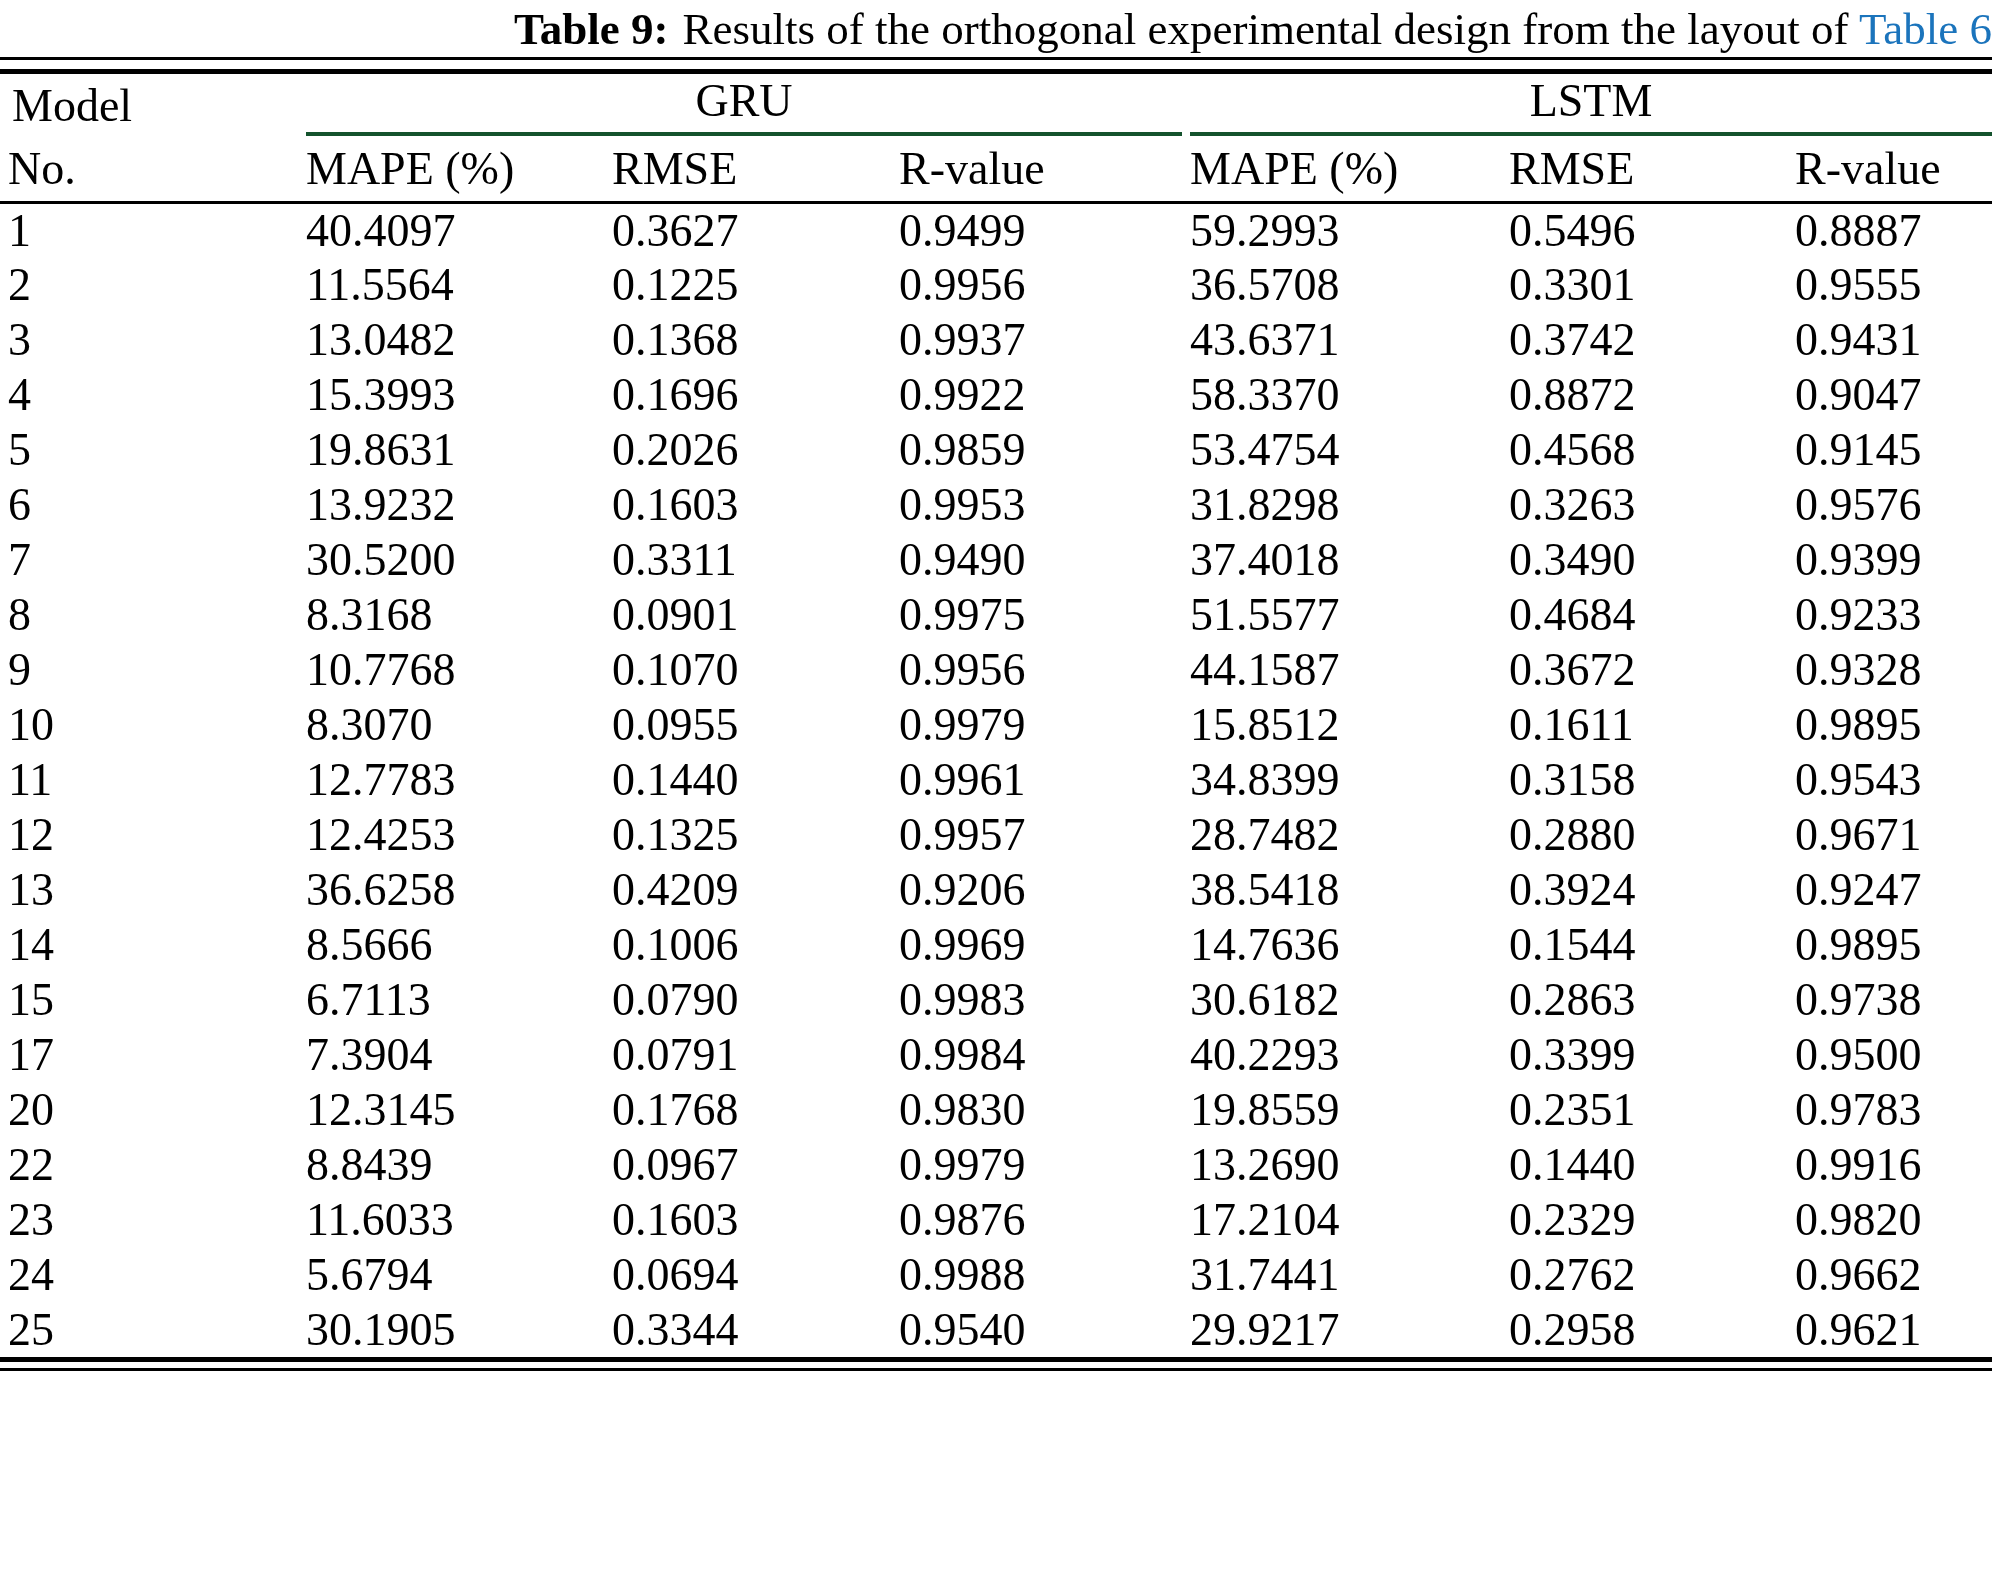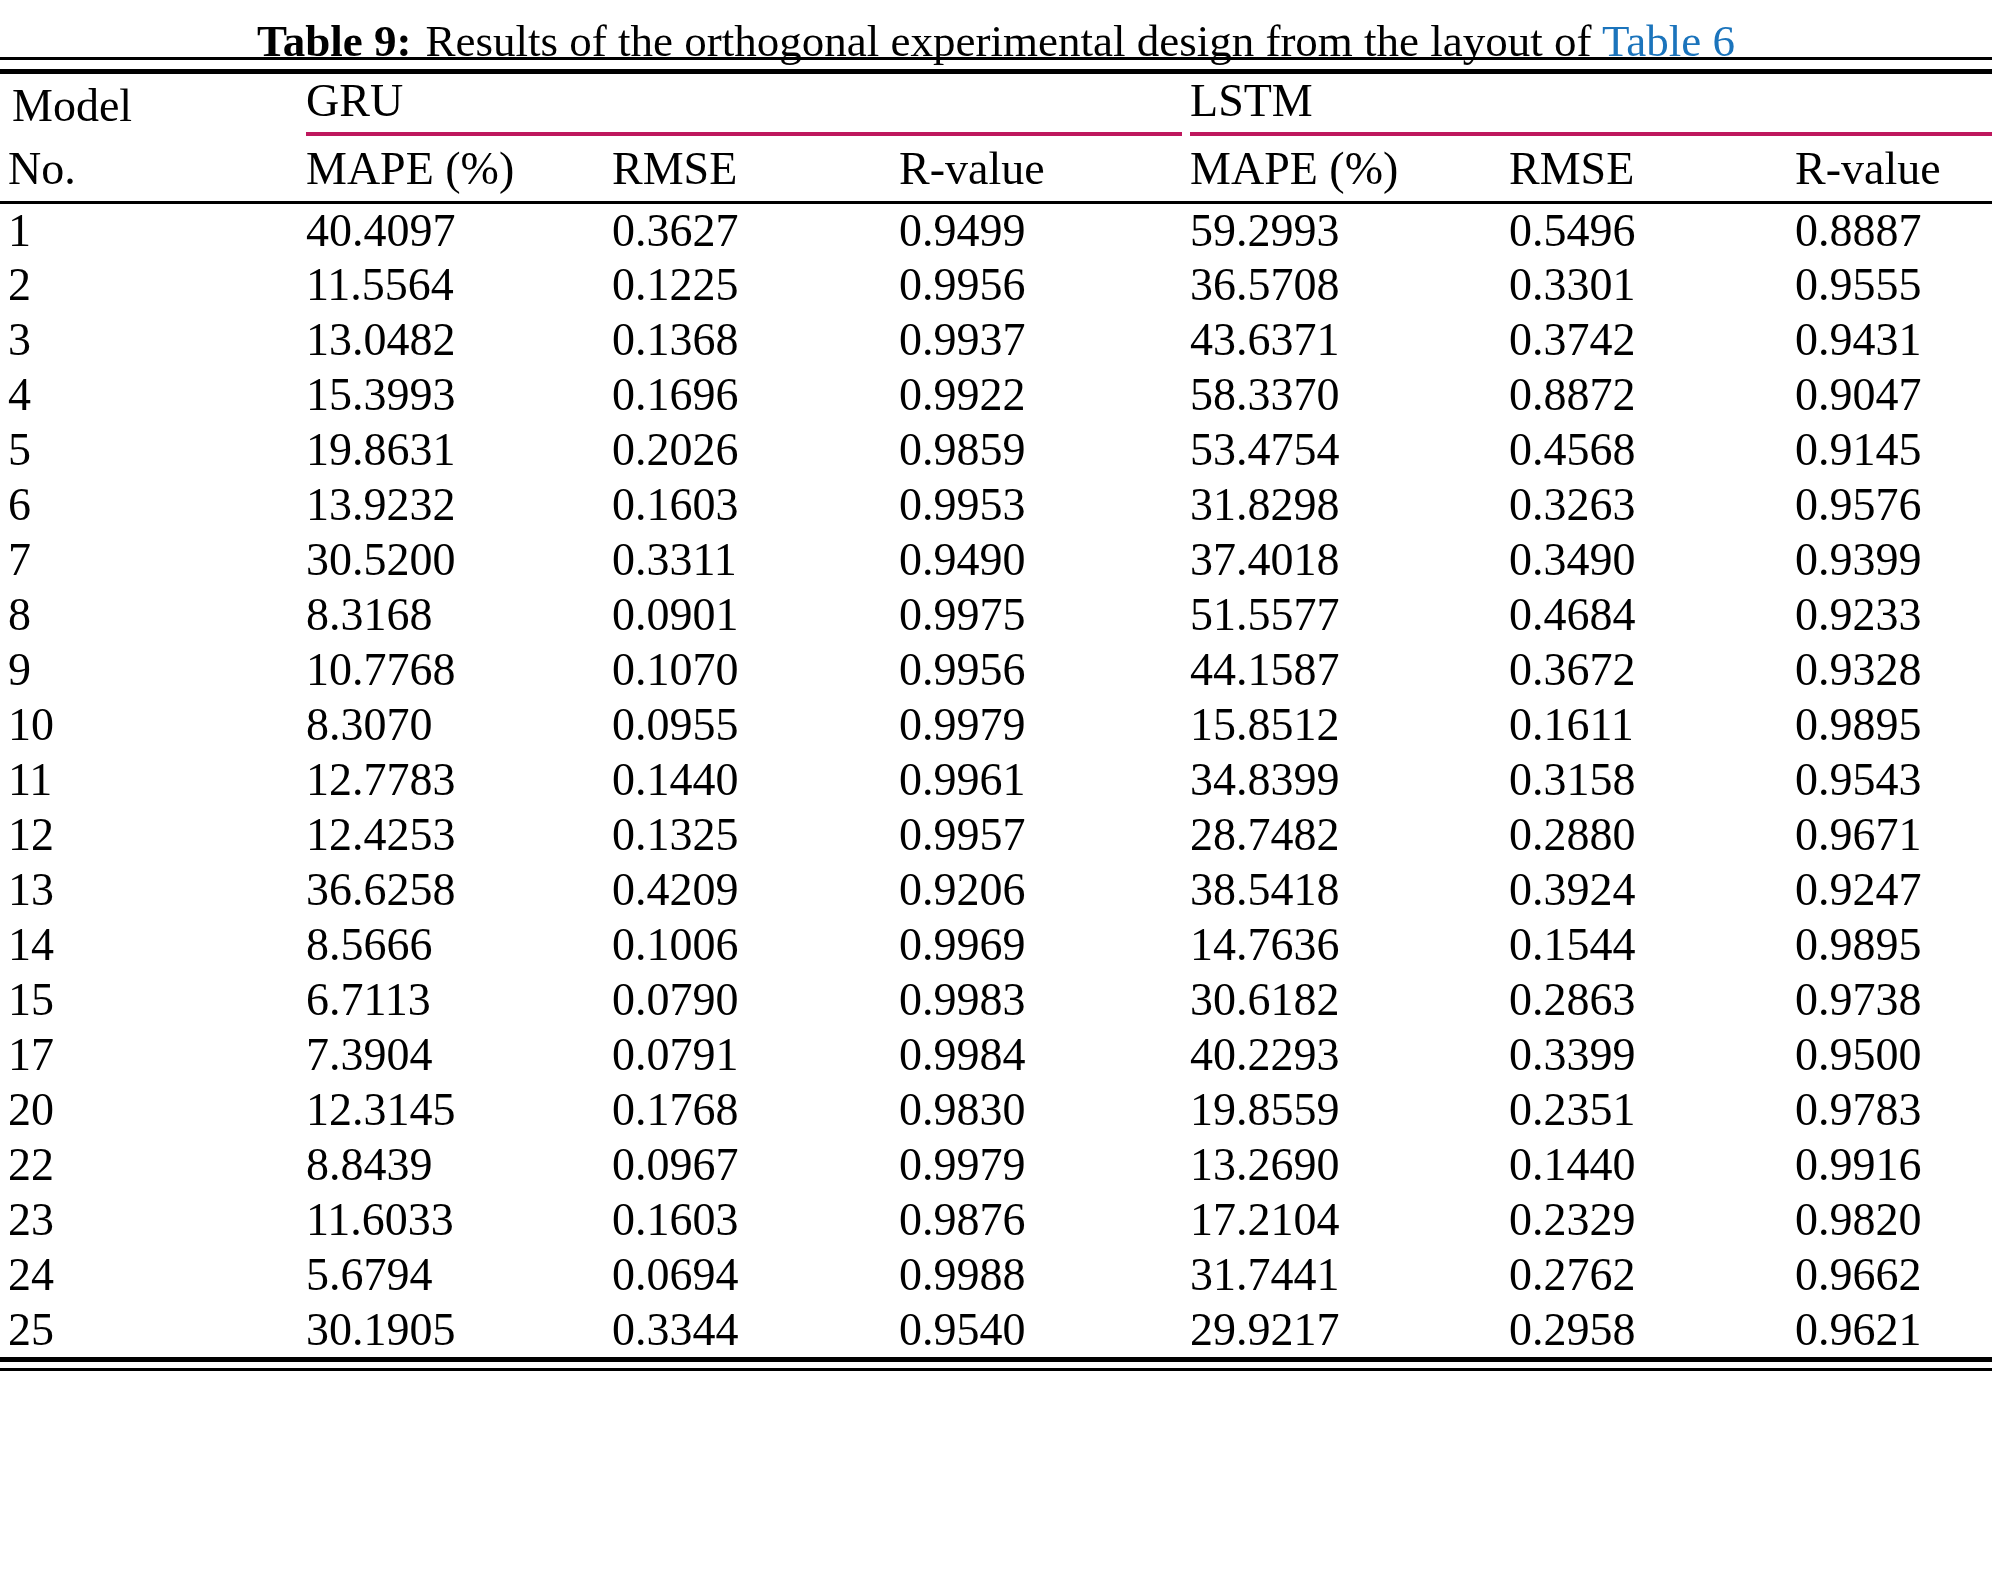--- a/index.html
+++ b/index.html
@@ -11,22 +11,22 @@
     width: 1992px;
     height: 1596px;
     overflow: hidden;
     font-family: "Liberation Serif", "DejaVu Serif", serif;
     color: #000000;
   }
   * { box-sizing: border-box; }
 
   .caption {
     height: 56px;
-    padding-top: 16px;
-    text-align: center;
+    padding-top: 4px;
+    text-align: right;
     font-size: 45px;
     line-height: 50px;
     white-space: nowrap;
   }
   .caption .cap-label { font-weight: bold; margin-right: 14px; }
   .caption .cap-link { color: #1b74bc; text-decoration: none; cursor: pointer; }
 
   .rule-top-thin  { border-top: 3px solid #000; margin-top: 1px; }
   .rule-top-thick { border-top: 5px solid #000; margin-top: 9px; }
 
@@ -39,21 +39,22 @@
   th, td {
     font-weight: normal;
     text-align: left;
     padding: 0;
     overflow: hidden;
     white-space: nowrap;
   }
   thead th.model-h { height: 62px; vertical-align: middle; padding-left: 12px; }
   thead th.group-h { height: 62px; vertical-align: bottom; }
   .group-inner {
-    border-bottom: 4px solid #be185d;
+    border-bottom: 4px solid #14532d;
+    text-align: center;
     padding-bottom: 6px;
     line-height: 50px;
   }
   .group-inner.gap-right { margin-right: 8px; }
   thead tr.sub-row th {
     height: 66px;
     vertical-align: middle;
     border-bottom: 3px solid #000;
   }
   thead th.no-h { padding-left: 8px; }

